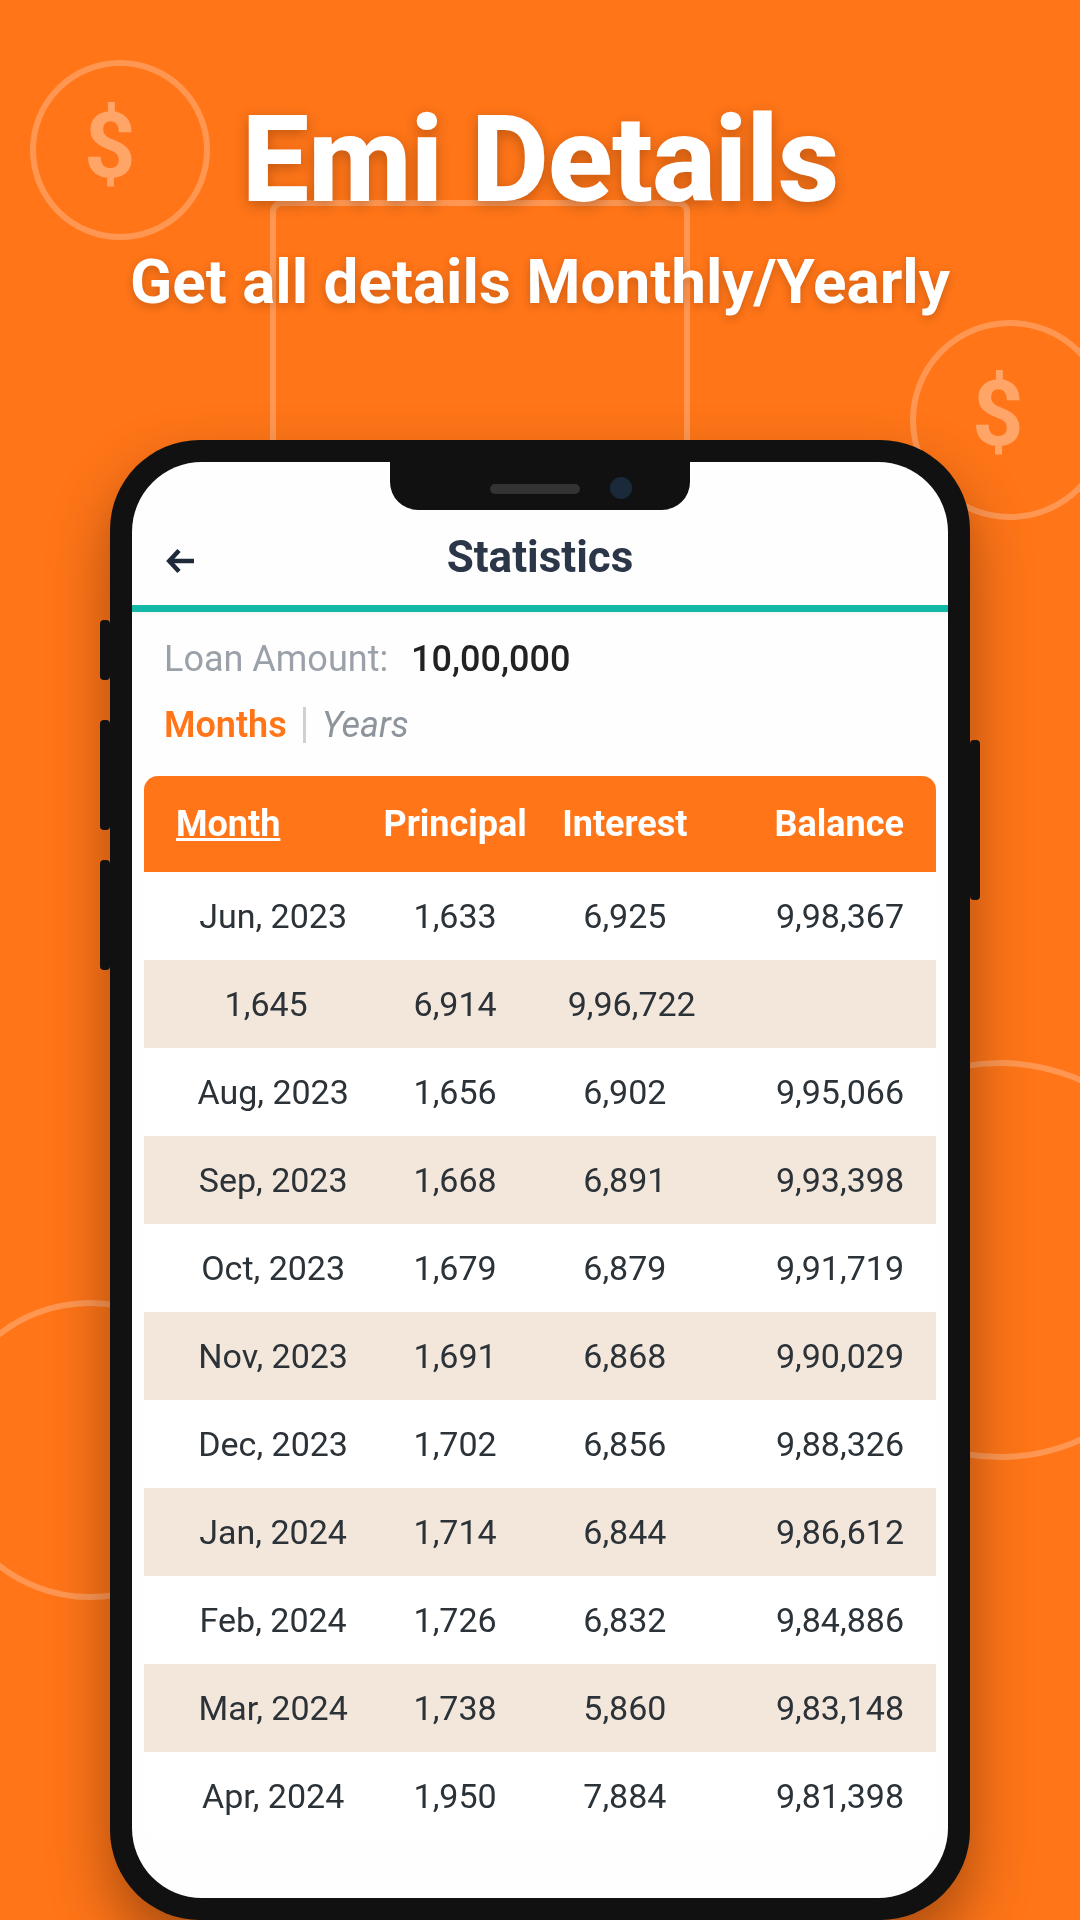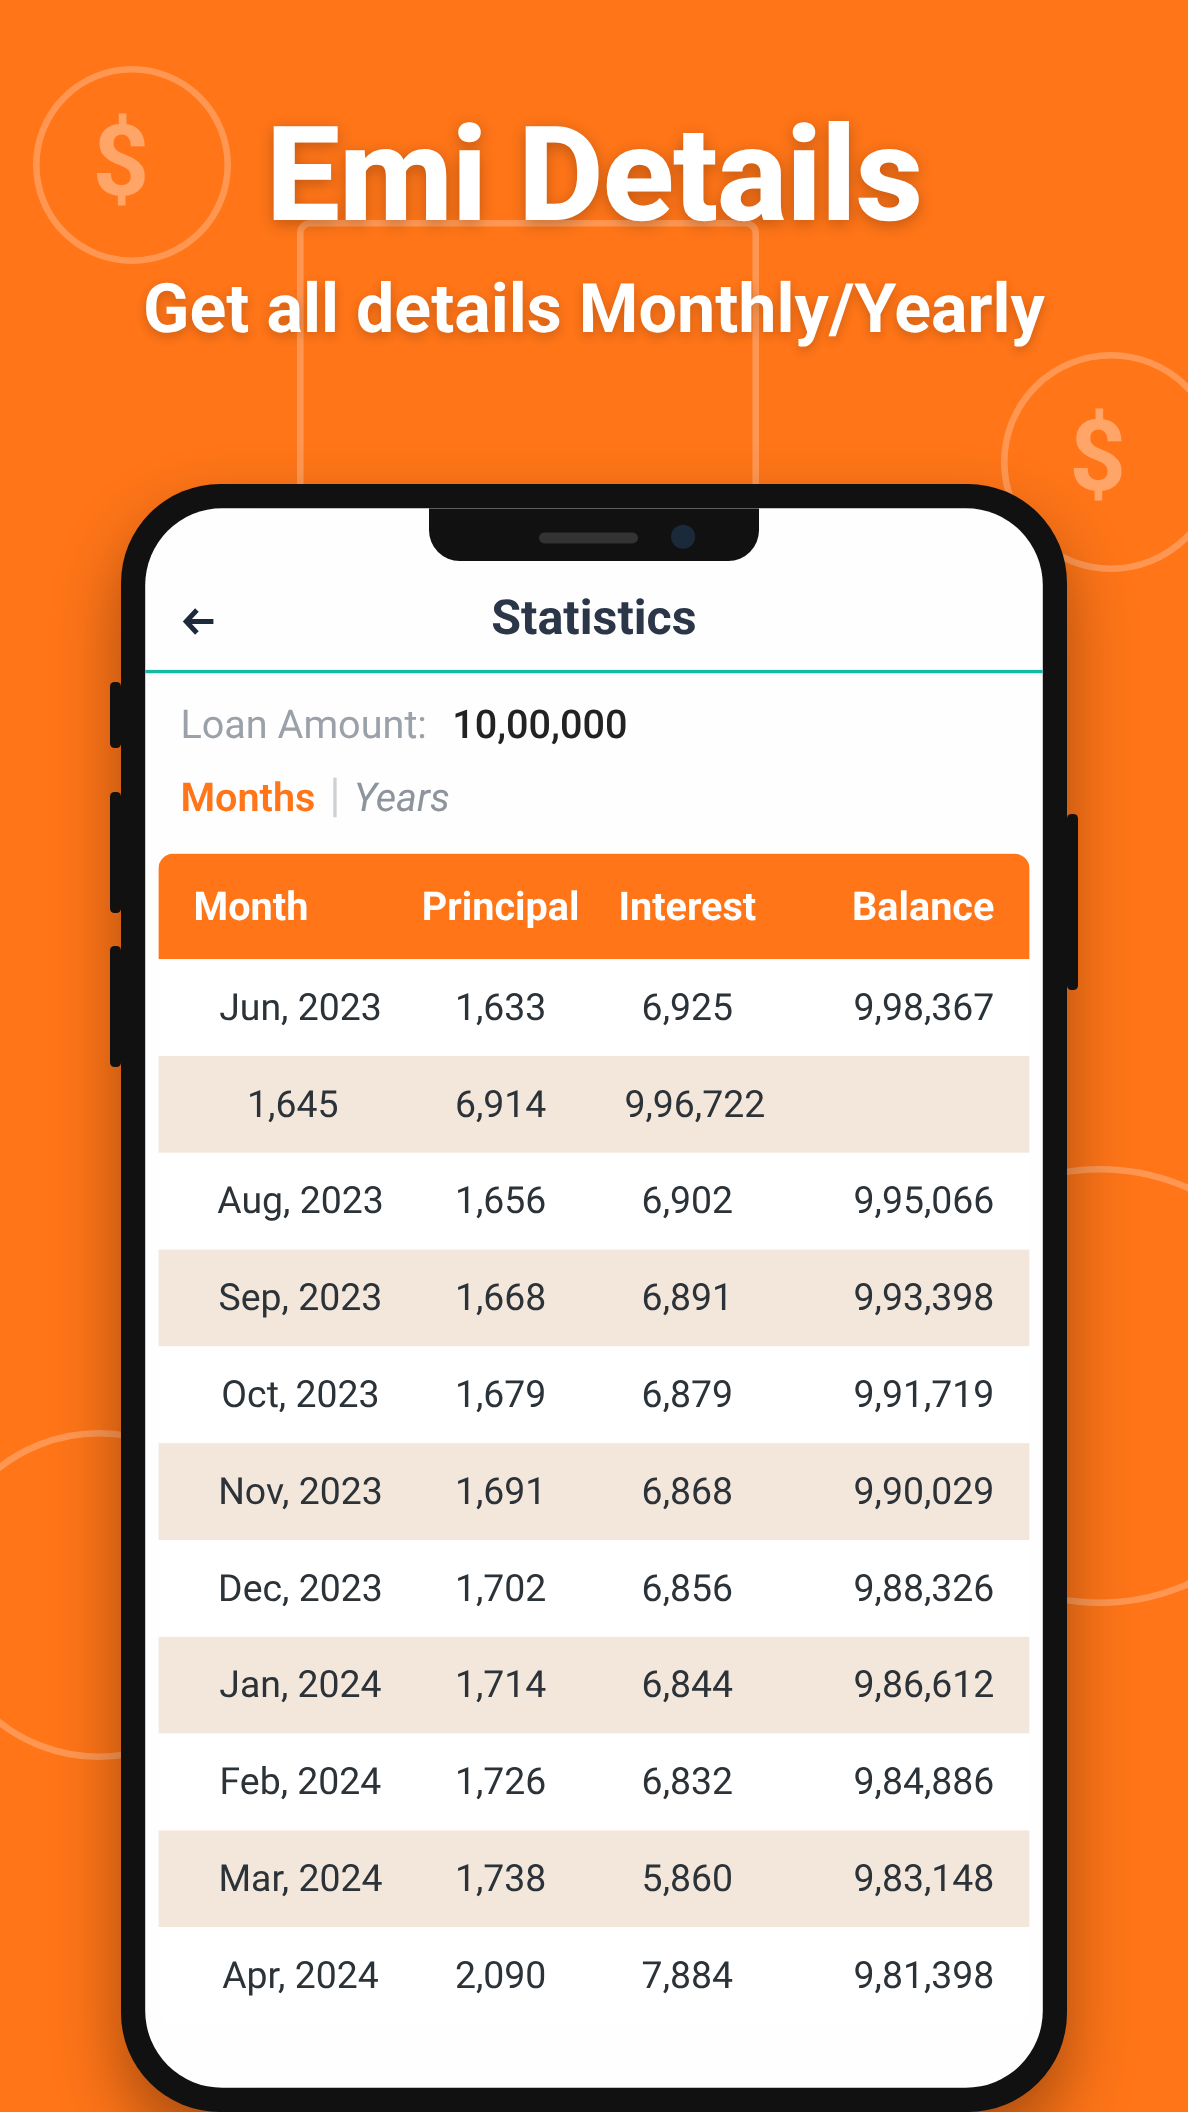--- a/index.html
+++ b/index.html
@@ -50,21 +50,21 @@
       border-bottom-left-radius:28px; border-bottom-right-radius:28px;
       z-index:10;
     }
     .notch::before { content:""; position:absolute; left:100px; top:22px; width:90px; height:10px;
                      background:#333; border-radius:6px; }
     .notch::after  { content:""; position:absolute; right:58px; top:15px; width:22px; height:22px;
                      background:#1a2a3a; border-radius:50%; }
 
     
     .app-header {
-      position:relative; height:150px; border-bottom:3px solid #14b8a6;
+      position:relative; height:150px; border-bottom:7px solid #14b8a6;
       display:flex; align-items:flex-end; padding-bottom:22px;
       box-shadow:0 2px 4px rgba(0,0,0,0.04);
     }
     .back-btn { position:absolute; left:26px; bottom:20px; width:48px; height:48px;
                 display:flex; align-items:center; justify-content:center; cursor:pointer; }
     .back-btn svg { width:36px; height:36px; stroke:#1e2a3a; stroke-width:3; fill:none; }
     .app-title { width:100%; text-align:center; font-size:44px; font-weight:700; color:#2b3648; }
 
     .content { padding:26px 0 0 0; }
     .loan-row { padding:0 32px 24px 32px; font-size:36px; }
@@ -79,21 +79,21 @@
 
     .tbl { width:calc(100% - 24px); margin:0 12px; border-radius:14px; overflow:hidden; }
     .tbl .hdr, .tbl .row {
       display:grid;
       grid-template-columns: 1.35fr 1.1fr 1.1fr 1.35fr;
       align-items:center; padding:0 18px;
     }
     .tbl .hdr {
       background:#ff7518; color:#fff; font-weight:700; font-size:36px; height:96px;
     }
-    .tbl .hdr .c1 { text-align:left; padding-left:14px; }
+    .tbl .hdr .c1 { text-align:left; padding-left:14px;text-decoration:underline; }
     .tbl .hdr .c2, .tbl .hdr .c3 { text-align:center; }
     .tbl .hdr .c4 { text-align:right; padding-right:14px; }
     .tbl .row {
       height:88px; font-size:34px; color:#2b3238; background:#fff;
     }
     .tbl .row.alt { background:#f3e6db; }
     .tbl .row .c1 { text-align:center; padding-left:14px; }
     .tbl .row .c2, .tbl .row .c3 { text-align:center; }
     .tbl .row .c4 { text-align:right; padding-right:14px; }
   </style>
@@ -205,21 +205,21 @@
               <div class="c4">9,84,886</div>
             </div>
             <div class="row alt">
               <div class="c1">Mar, 2024</div>
               <div class="c2">1,738</div>
               <div class="c3">5,860</div>
               <div class="c4">9,83,148</div>
             </div>
             <div class="row">
               <div class="c1">Apr, 2024</div>
-              <div class="c2">2,090</div>
+              <div class="c2">1,950</div>
               <div class="c3">7,884</div>
               <div class="c4">9,81,398</div>
             </div>
           </div>
       </div>
     </div>
 
   </div>
 </div>
 

